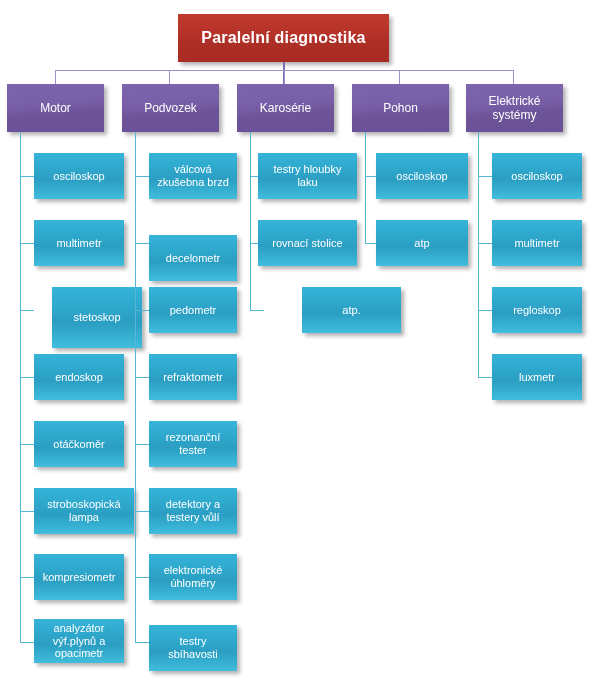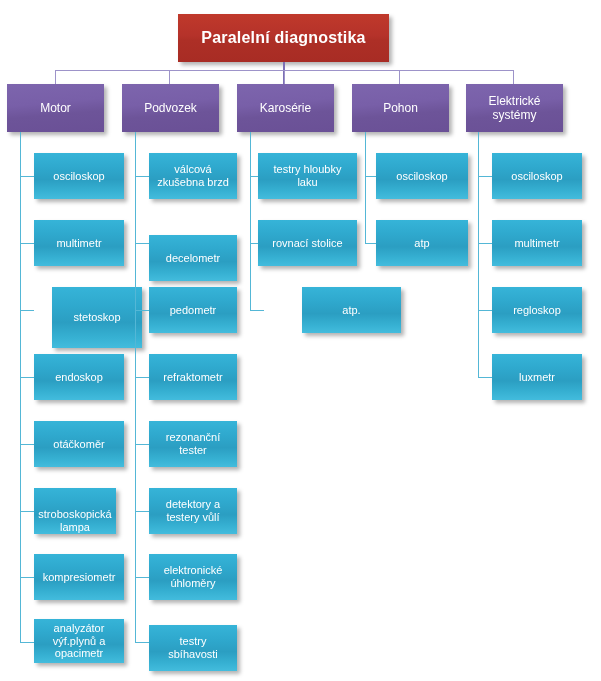--- a/index.html
+++ b/index.html
@@ -138,21 +138,21 @@
   </div>
   <div class="node node-l3" style="left:52px; top:287px; width:90px; height:61px;">
     <span class="node-label">stetoskop</span>
   </div>
   <div class="node node-l3" style="left:34px; top:354px; width:90px; height:46px;">
     <span class="node-label">endoskop</span>
   </div>
   <div class="node node-l3" style="left:34px; top:421px; width:90px; height:46px;">
     <span class="node-label">otáčkoměr</span>
   </div>
-  <div class="node node-l3" style="left:34px; top:488px; width:82px; height:46px;align-items:flex-end;">
+  <div class="node node-l3" style="left:34px; top:488px; width:100px; height:46px;">
     <span class="node-label">stroboskopická lampa</span>
   </div>
   <div class="node node-l3" style="left:34px; top:554px; width:90px; height:46px;">
     <span class="node-label">kompresiometr</span>
   </div>
   <div class="node node-l3" style="left:34px; top:619px; width:90px; height:44px;">
     <span class="node-label">analyzátor výf.plynů a opacimetr</span>
   </div>
 
   <div class="conn-child-v" style="left:135px; top:132px; height:510px;"></div>

